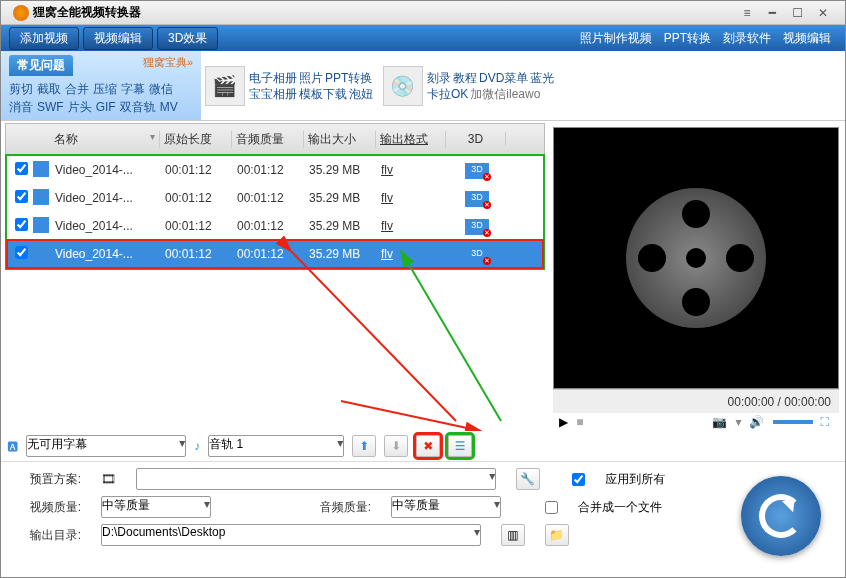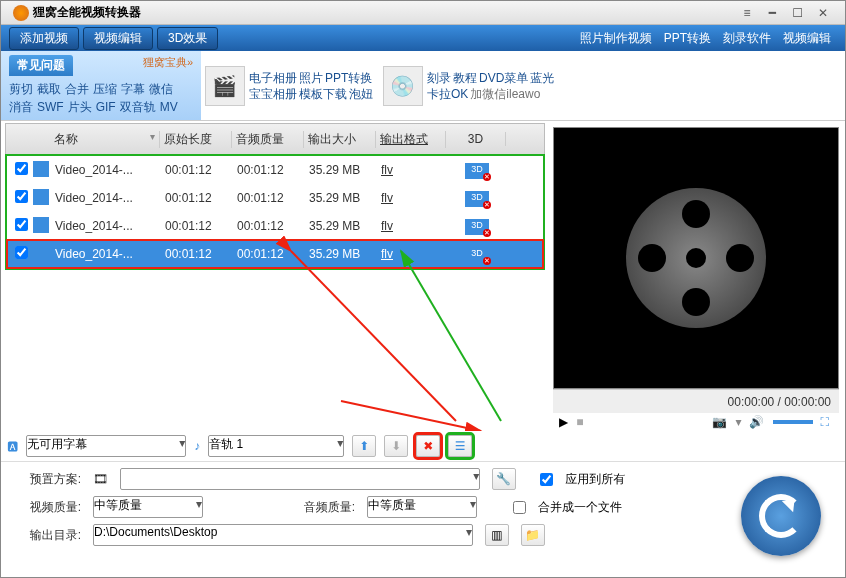--- a/index.html
+++ b/index.html
@@ -51,21 +51,21 @@
 .timebar { height:24px; background:#eee; border-top:1px solid #ccc; display:flex; align-items:center; justify-content:flex-end; padding:0 8px; width:286px; margin:0 6px 0 4px; }
 .timebar span { color:#333; }
 .toolbar2 { display:flex; padding:4px 6px; gap:8px; align-items:center; }
 .select { border:1px solid #999; background:#fff; height:22px; display:flex; align-items:flex-start; padding:0 0; border-radius:2px; }
 .select .dd { margin-left:auto; color:#555; }
 .iconbtn { width:24px; height:22px; border:1px solid #bbb; background:linear-gradient(#fff,#e8e8e8); display:flex; align-items:center; justify-content:center; border-radius:2px; cursor:pointer; }
 .iconbtn.boxed-r { outline:3px solid #e21; }
 .iconbtn.boxed-g { outline:3px solid #1fb01f; }
 .playerbar { display:flex; align-items:center; gap:8px; padding:2px 10px; width:290px; }
 .settings { padding:6px 20px 6px 20px; border-top:1px solid #ddd; position:relative; }
-.srow { display:flex; align-items:center; gap:12px; margin-bottom:6px; }
+.srow { display:flex; align-items:center; gap:20px; margin-bottom:6px; }
 .srow .lbl { width:60px; text-align:right; color:#333; }
 .srow .sel { width:280px; }
 .bigbtn { position:absolute; right:24px; top:14px; width:80px; height:80px; background:radial-gradient(circle,#5aa0e0,#1a5090); border-radius:50%; display:flex; align-items:center; justify-content:center; box-shadow:0 2px 6px rgba(0,0,0,0.4); cursor:pointer; }
 .bigbtn .arc { width:44px; height:44px; border:6px solid #fff; border-right-color:transparent; border-radius:50%; display:flex; align-items:center; justify-content:center; }
 .bigbtn .tri { width:0; height:0; border-left:8px solid transparent; border-right:8px solid transparent; border-bottom:10px solid #fff; position:absolute; top:22px; right:22px; transform:rotate(45deg); }
 svg.arrows { position:absolute; top:0; left:0; pointer-events:none; }
 </style>
 </head>
 <body>
 

